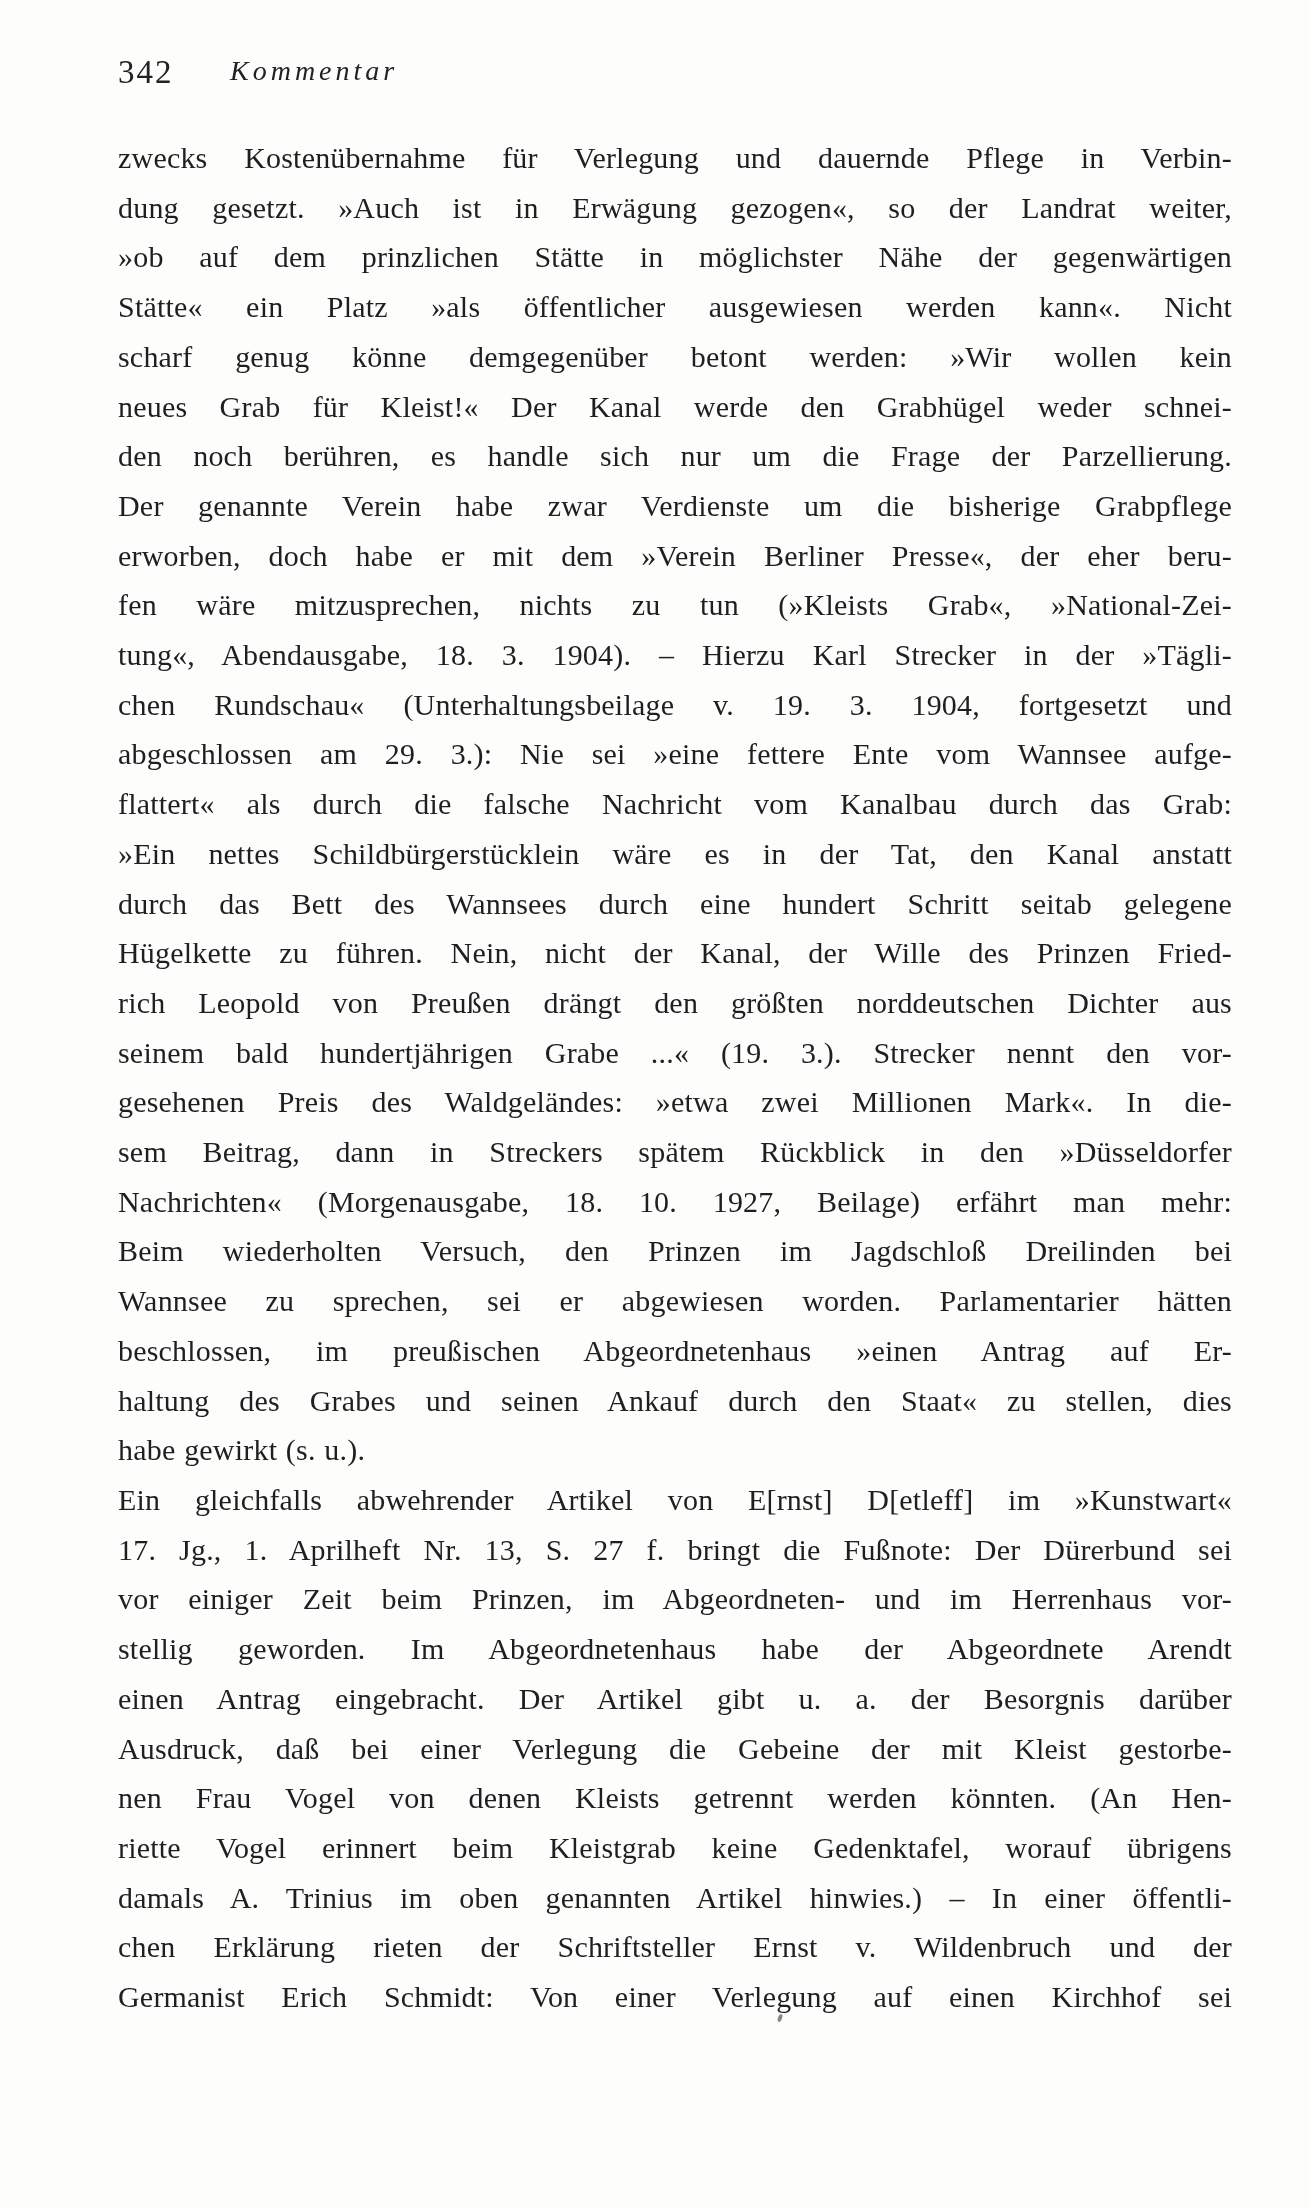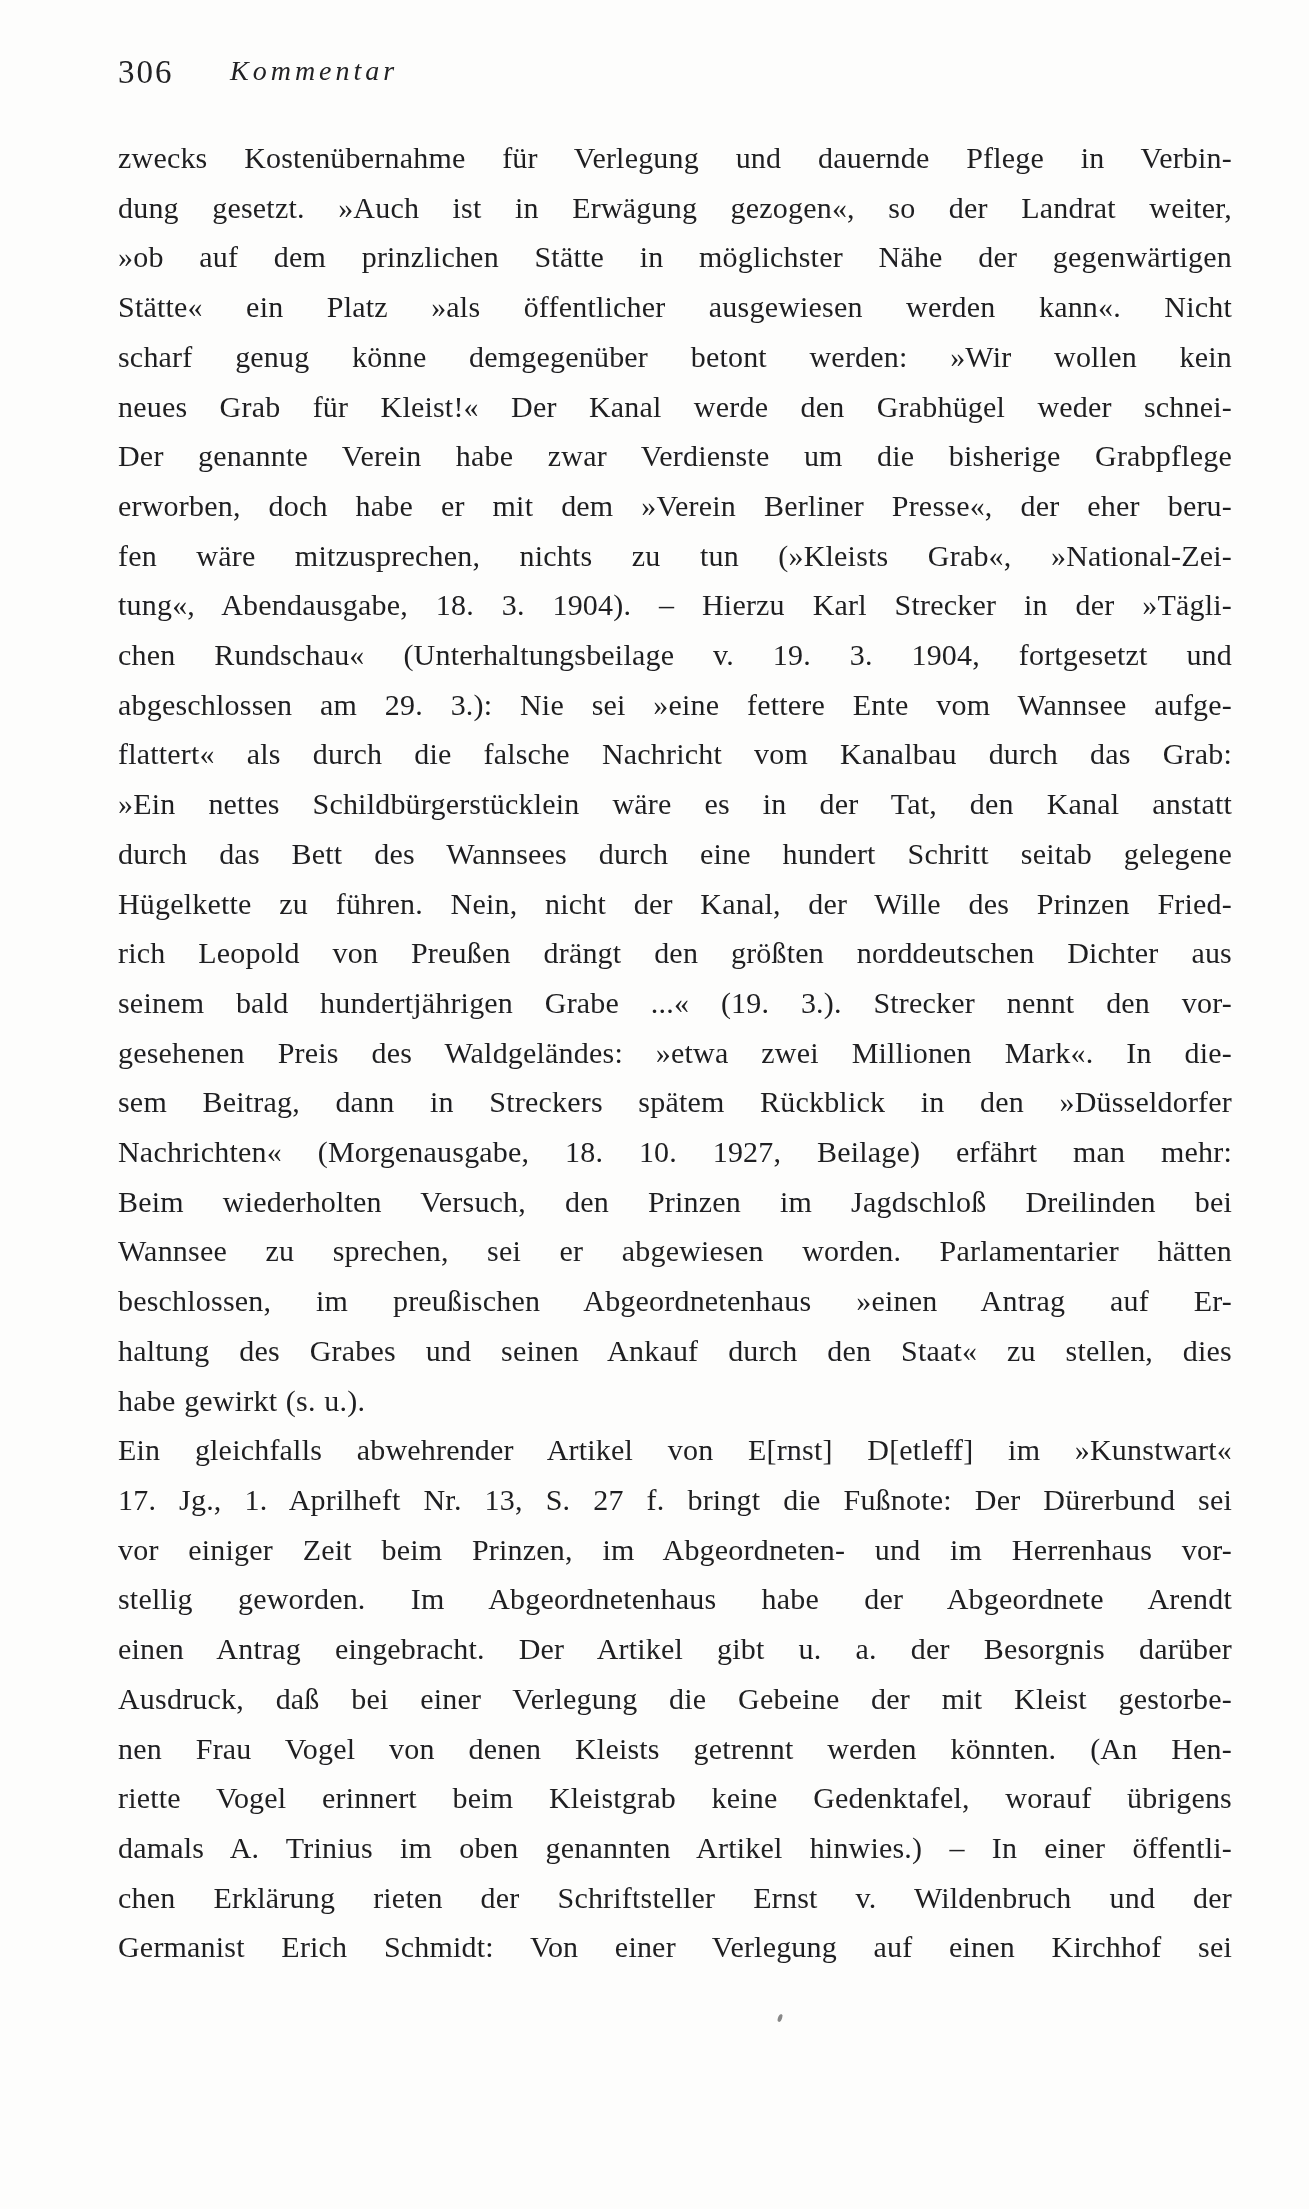--- a/index.html
+++ b/index.html
@@ -70,31 +70,32 @@
     background: rgba(40,40,40,0.55);
     border-radius: 60% 40% 50% 50%;
     transform: rotate(18deg);
   }
 </style>
 </head>
 <body>
 
 <div class="page">
   <div class="pagehead">
-    <span class="pagenum">306</span>
+    <span class="pagenum">342</span>
     <span class="runhead">Kommentar</span>
   </div>
 
   <div class="textblock" id="text-block">
       <div class="line">zwecks Kostenübernahme für Verlegung und dauernde Pflege in Verbin-</div>
       <div class="line">dung gesetzt. »Auch ist in Erwägung gezogen«, so der Landrat weiter,</div>
       <div class="line">»ob auf dem prinzlichen Stätte in möglichster Nähe der gegenwärtigen</div>
       <div class="line">Stätte« ein Platz »als öffentlicher ausgewiesen werden kann«. Nicht</div>
       <div class="line">scharf genug könne demgegenüber betont werden: »Wir wollen kein</div>
       <div class="line">neues Grab für Kleist!« Der Kanal werde den Grabhügel weder schnei-</div>
+      <div class="line">den noch berühren, es handle sich nur um die Frage der Parzellierung.</div>
       <div class="line">Der genannte Verein habe zwar Verdienste um die bisherige Grabpflege</div>
       <div class="line">erworben, doch habe er mit dem »Verein Berliner Presse«, der eher beru-</div>
       <div class="line">fen wäre mitzusprechen, nichts zu tun (»Kleists Grab«, »National-Zei-</div>
       <div class="line">tung«, Abendausgabe, 18. 3. 1904). – Hierzu Karl Strecker in der »Tägli-</div>
       <div class="line">chen Rundschau« (Unterhaltungsbeilage v. 19. 3. 1904, fortgesetzt und</div>
       <div class="line">abgeschlossen am 29. 3.): Nie sei »eine fettere Ente vom Wannsee aufge-</div>
       <div class="line">flattert« als durch die falsche Nachricht vom Kanalbau durch das Grab:</div>
       <div class="line">»Ein nettes Schildbürgerstücklein wäre es in der Tat, den Kanal anstatt</div>
       <div class="line">durch das Bett des Wannsees durch eine hundert Schritt seitab gelegene</div>
       <div class="line">Hügelkette zu führen. Nein, nicht der Kanal, der Wille des Prinzen Fried-</div>

